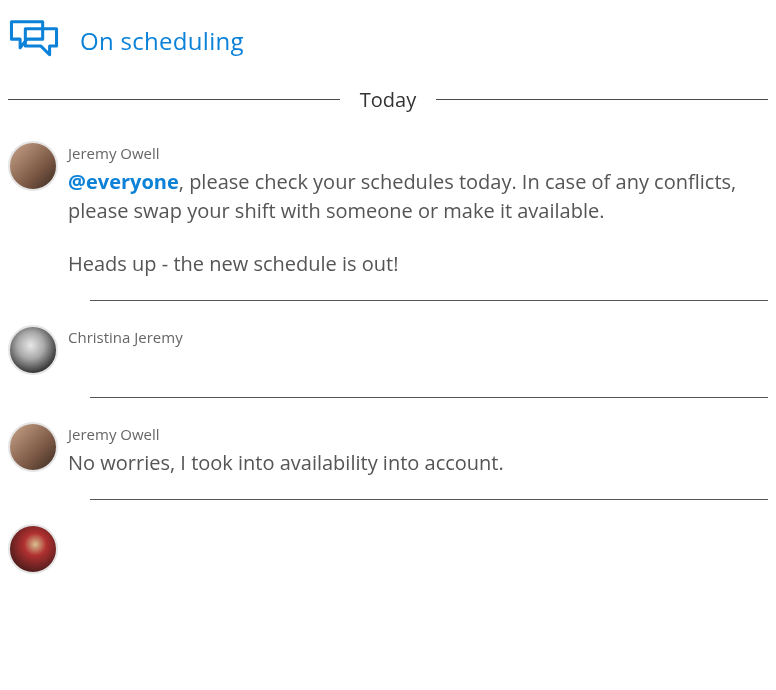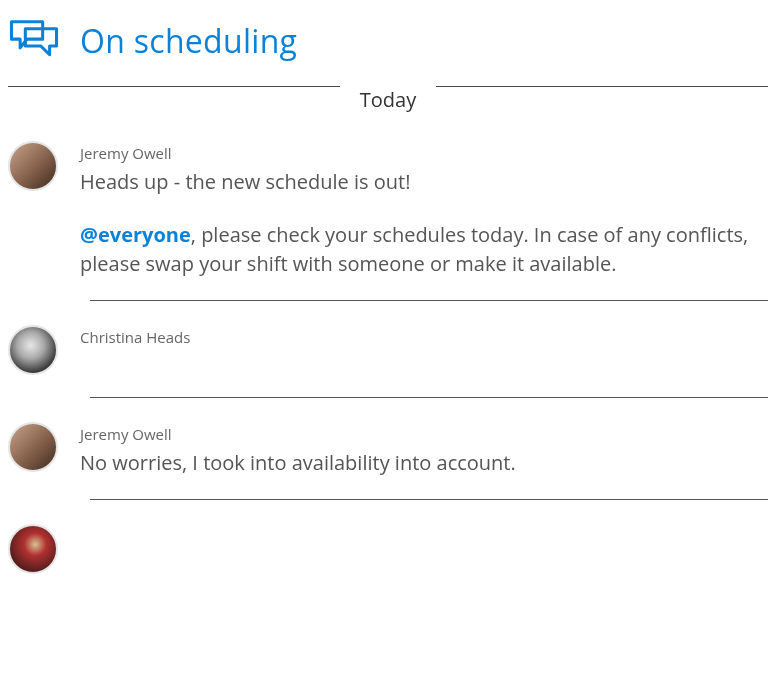--- a/index.html
+++ b/index.html
@@ -10,49 +10,50 @@
       padding: 0 8px;
       color: #4a4a4a;
     }
     .header {
       display: flex;
       align-items: center;
       gap: 20px;
       padding: 18px 0 24px 0;
     }
     .header .title {
-      font-size: 32px;
+      font-size: 24px;
       font-weight: 400;
       color: #0b82d8;
       letter-spacing: 0.3px;
     }
     .chat-icon {
       width: 52px;
       height: 44px;
       flex-shrink: 0;
     }
     .chat-icon svg { display: block; }
     .date-divider {
       display: flex;
+      align-items: center;
       gap: 20px;
       margin: 0 0 28px 0;
     }
     .date-divider .line {
       flex: 1;
       height: 1px;
       background: #4a4a4a;
     }
     .date-divider .label {
       font-size: 20px;
       color: #333;
       font-weight: 400;
     }
     .msg {
       display: flex;
-      gap: 22px;
+      gap: 10px;
       padding: 0 0 16px 0;
       position: relative;
     }
     .msg-rule {
       height: 1px;
       background: #555;
       margin: 6px 0 24px 82px;
     }
     .avatar {
       width: 50px;
@@ -101,29 +102,29 @@
   <div class="line"></div>
   <span class="label">Today</span>
   <div class="line"></div>
 </div>
 
 <div id="messages">
     <div class="msg">
       <div class="avatar jeremy"></div>
       <div class="msg-body">
         <div class="author">Jeremy Owell</div>
+        <div class="text"><span class="mention">@everyone</span>, please check your schedules today. In case of any conflicts, please swap your shift with someone or make it available.</div>
         <div class="text">Heads up - the new schedule is out!</div>
-        <div class="text"><span class="mention">@everyone</span>, please check your schedules today. In case of any conflicts, please swap your shift with someone or make it available.</div>
       </div>
     </div>
     <div class="msg-rule"></div>
     <div class="msg">
       <div class="avatar christina"></div>
       <div class="msg-body">
-        <div class="author">Christina Heads</div>
+        <div class="author">Christina Jeremy</div>
       </div>
     </div>
     <div class="msg-rule"></div>
     <div class="msg">
       <div class="avatar jeremy"></div>
       <div class="msg-body">
         <div class="author">Jeremy Owell</div>
         <div class="text">No worries, I took into availability into account.</div>
       </div>
     </div>

